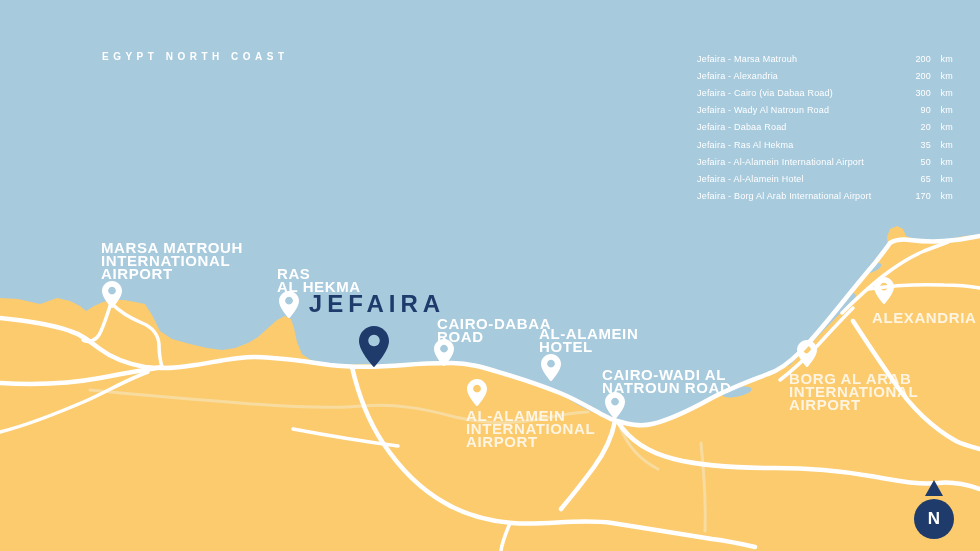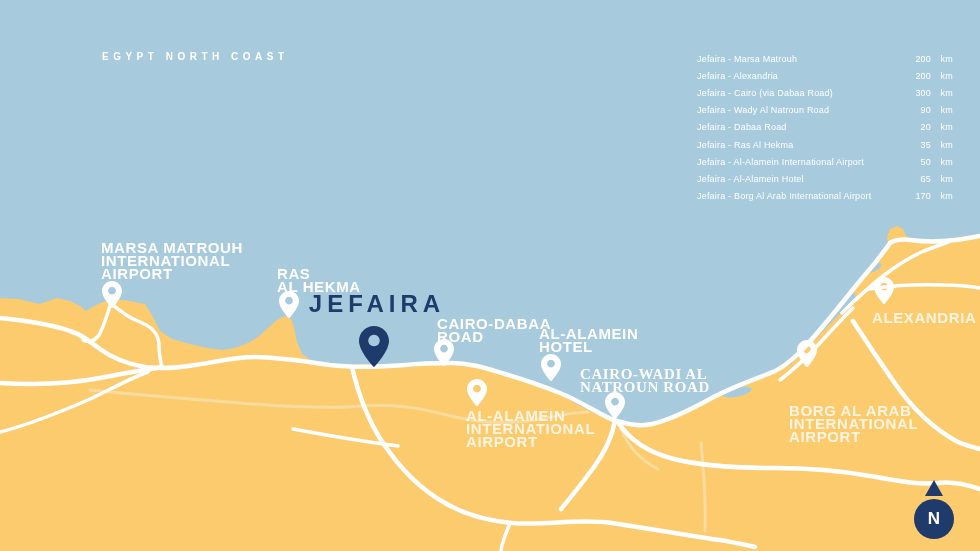--- a/index.html
+++ b/index.html
@@ -154,29 +154,29 @@
           <path fill-rule="evenodd" d="M12,0 C5.37,0 0,5.37 0,12 C0,20.5 12,33 12,33 C12,33 24,20.5 24,12 C24,5.37 18.63,0 12,0 Z M12,7 a4.6,4.6 0 1,0 0.01,0 Z" fill="#ffffff"></path>
         </svg></div>
       <div class="marker-label" style="left: 539px; top: 327px;">AL-ALAMEIN<br>HOTEL</div>
       <div class="pin" style="left: 467px; top: 378.5px;"><svg width="20" height="27.5" viewBox="0 0 24 33">
           <path fill-rule="evenodd" d="M12,0 C5.37,0 0,5.37 0,12 C0,20.5 12,33 12,33 C12,33 24,20.5 24,12 C24,5.37 18.63,0 12,0 Z M12,7 a4.6,4.6 0 1,0 0.01,0 Z" fill="#ffffff"></path>
         </svg></div>
       <div class="marker-label muted" style="left: 466px; top: 409px;">AL-ALAMEIN<br>INTERNATIONAL<br>AIRPORT</div>
       <div class="pin" style="left: 605px; top: 391.5px;"><svg width="20" height="27.5" viewBox="0 0 24 33">
           <path fill-rule="evenodd" d="M12,0 C5.37,0 0,5.37 0,12 C0,20.5 12,33 12,33 C12,33 24,20.5 24,12 C24,5.37 18.63,0 12,0 Z M12,7 a4.6,4.6 0 1,0 0.01,0 Z" fill="#ffffff"></path>
         </svg></div>
-      <div class="marker-label" style="left: 580px; top: 368px; font-family: Liberation Serif, serif;">CAIRO-WADI AL<br>NATROUN ROAD</div>
+      <div class="marker-label" style="left: 602px; top: 368px;">CAIRO-WADI AL<br>NATROUN ROAD</div>
       <div class="pin" style="left: 874px; top: 276.5px;"><svg width="20" height="27.5" viewBox="0 0 24 33">
           <path fill-rule="evenodd" d="M12,0 C5.37,0 0,5.37 0,12 C0,20.5 12,33 12,33 C12,33 24,20.5 24,12 C24,5.37 18.63,0 12,0 Z M12,7 a4.6,4.6 0 1,0 0.01,0 Z" fill="#ffffff"></path>
         </svg></div>
       <div class="marker-label muted" style="left: 872px; top: 311px;">ALEXANDRIA</div>
       <div class="pin" style="left: 797px; top: 339.5px;"><svg width="20" height="27.5" viewBox="0 0 24 33">
           <path fill-rule="evenodd" d="M12,0 C5.37,0 0,5.37 0,12 C0,20.5 12,33 12,33 C12,33 24,20.5 24,12 C24,5.37 18.63,0 12,0 Z M12,7 a4.6,4.6 0 1,0 0.01,0 Z" fill="#ffffff"></path>
         </svg></div>
-      <div class="marker-label muted" style="left: 789px; top: 372px; margin-top: 32px;">BORG AL ARAB<br>INTERNATIONAL<br>AIRPORT</div>
+      <div class="marker-label muted" style="left: 789px; top: 372px;">BORG AL ARAB<br>INTERNATIONAL<br>AIRPORT</div>
     </div>
 
   <div class="jefaira-title">JEFAIRA</div>
 
   <div class="compass-triangle"></div>
   <div class="compass-circle">
     <span>N</span>
   </div>
 
 </div>

